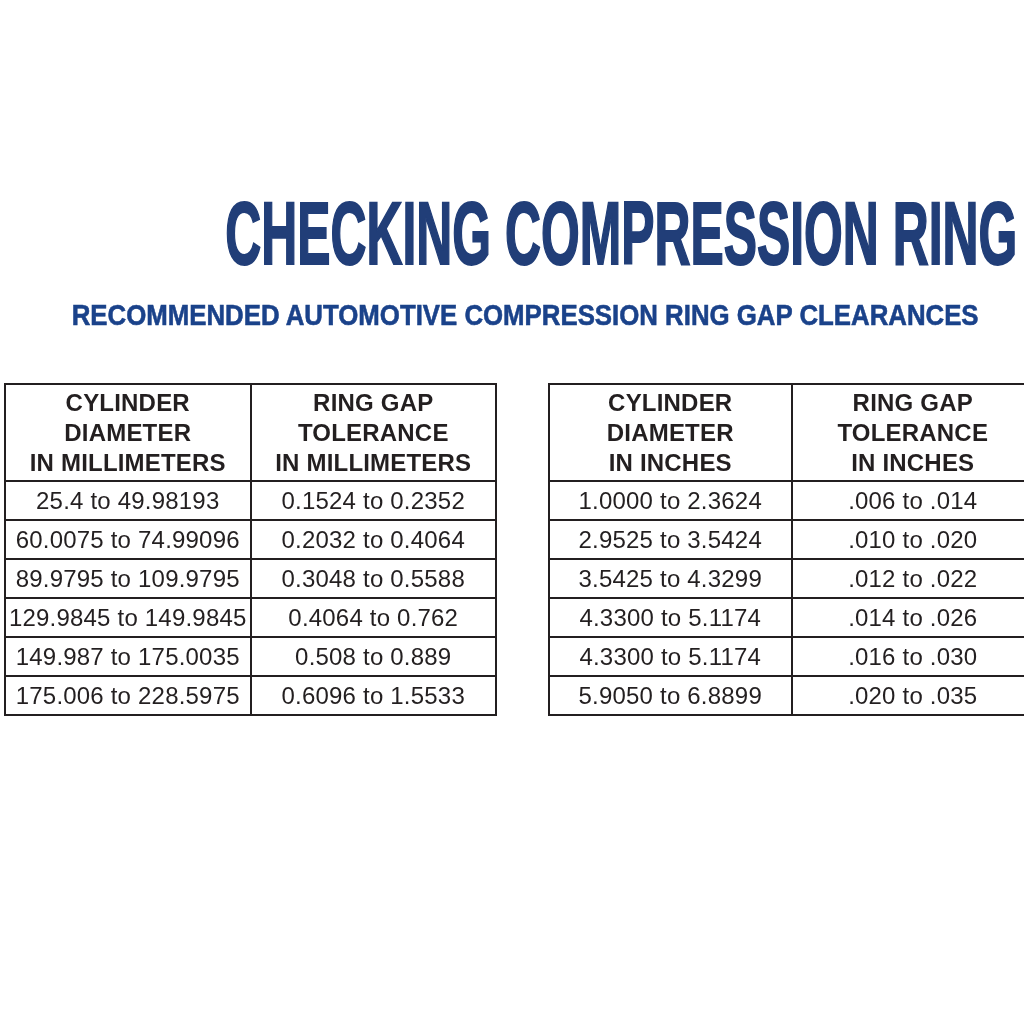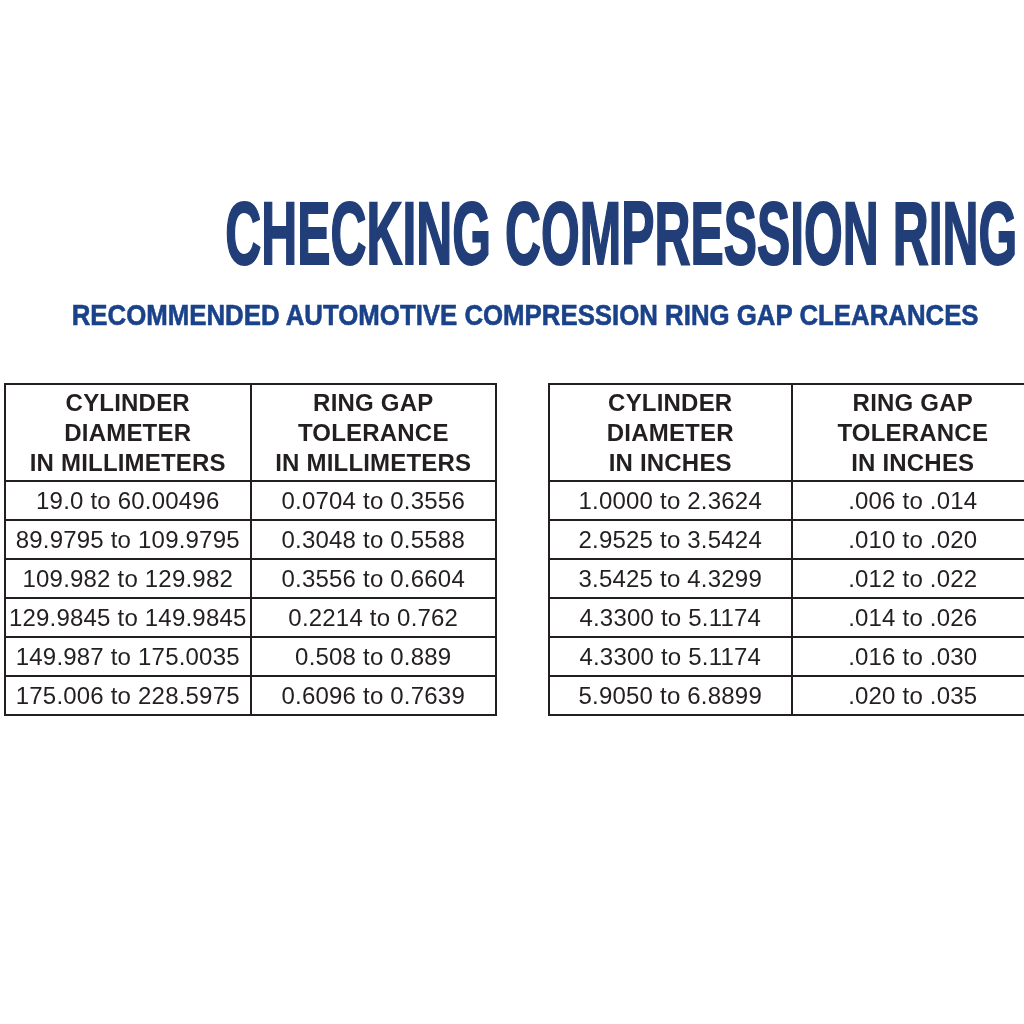--- a/index.html
+++ b/index.html
@@ -77,42 +77,42 @@
           </th>
           <th>
             <div>RING GAP</div>
             <div>TOLERANCE</div>
             <div>IN MILLIMETERS</div>
           </th>
         </tr>
       </thead>
       <tbody>
         <tr>
-          <td>19.0 to 60.00496</td>
-          <td>0.0704 to 0.3556</td>
+          <td>25.4 to 49.98193</td>
+          <td>0.1524 to 0.2352</td>
+        </tr>
+        <tr>
+          <td>60.0075 to 74.99096</td>
+          <td>0.2032 to 0.4064</td>
         </tr>
         <tr>
           <td>89.9795 to 109.9795</td>
           <td>0.3048 to 0.5588</td>
         </tr>
         <tr>
-          <td>109.982 to 129.982</td>
-          <td>0.3556 to 0.6604</td>
-        </tr>
-        <tr>
           <td>129.9845 to 149.9845</td>
-          <td>0.2214 to 0.762</td>
+          <td>0.4064 to 0.762</td>
         </tr>
         <tr>
           <td>149.987 to 175.0035</td>
           <td>0.508 to 0.889</td>
         </tr>
         <tr>
           <td>175.006 to 228.5975</td>
-          <td>0.6096 to 0.7639</td>
+          <td>0.6096 to 1.5533</td>
         </tr>
       </tbody>
     </table>
   <table class="gap-table">
       <thead>
         <tr>
           <th>
             <div>CYLINDER</div>
             <div>DIAMETER</div>
             <div>IN INCHES</div>

